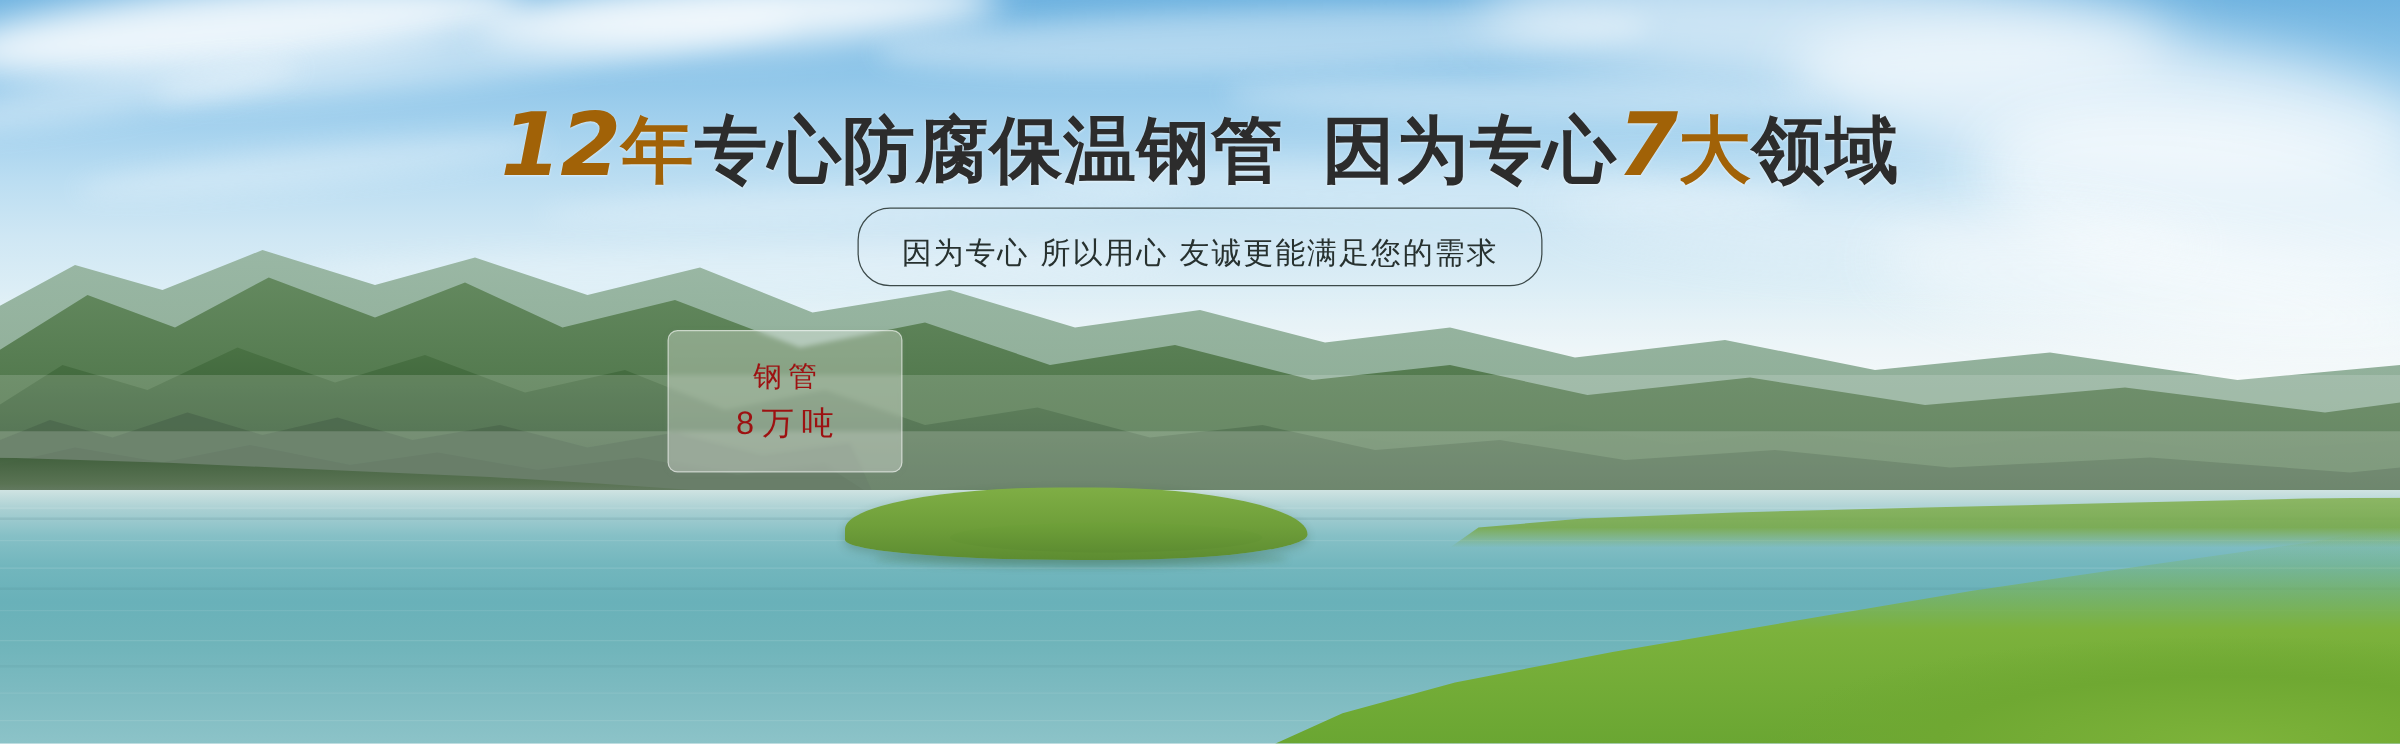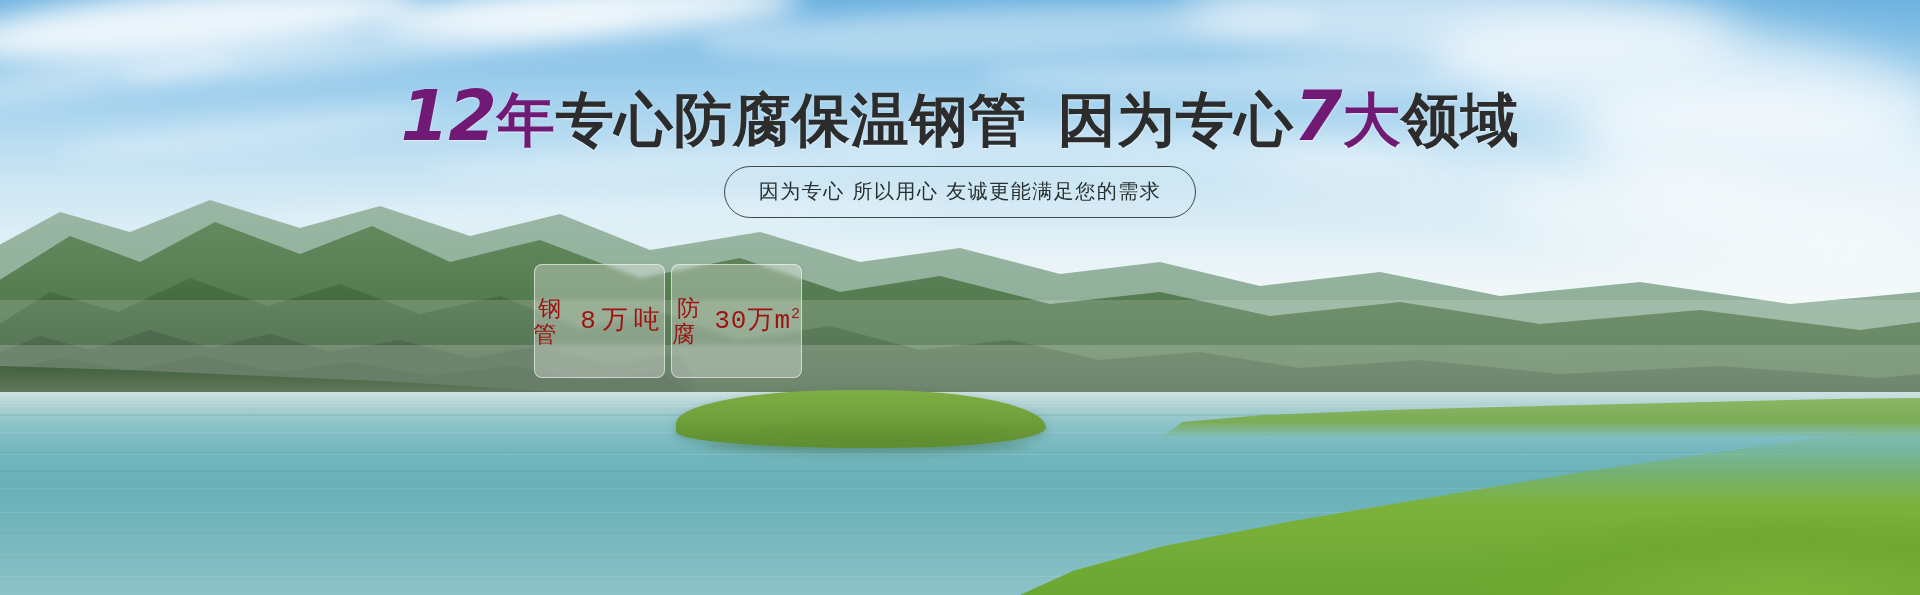--- a/index.html
+++ b/index.html
@@ -128,80 +128,80 @@
     text-align:center;
     font-family:"DejaVu Sans","Liberation Sans",sans-serif;
     font-weight:bold;
     font-size:58px;
     line-height:64px;
     letter-spacing:1px;
     color:#2c2c2c;
     text-shadow:0 1px 2px rgba(255,255,255,.55);
     white-space:nowrap;
   }
-  .headline .red{color:#701a75;}
+  .headline .red{color:#a16207;}
   .headline .num{
     font-size:70px;
     letter-spacing:-1px;
     font-style:italic;
     padding-right:1px;
   }
   .headline .gap{display:inline-block;width:30px;}
 
   .subtitle-wrap{
     position:absolute;left:0;top:166px;width:1920px;
     display:flex;justify-content:center;
   }
   .subtitle{
     border:1.5px solid #3c4a4a;
     border-radius:26px;
-    padding:7px 34px 9px 34px;
-    font-size:20px;
+    padding:18px 34px 9px 34px;
+    font-size:24px;
     line-height:34px;
     color:#27312f;
     letter-spacing:1.5px;
     white-space:nowrap;
     font-family:"DejaVu Sans","Liberation Sans",sans-serif;
     background:rgba(255,255,255,.04);
   }
 
   
   .cards{
     position:absolute;left:534px;top:264px;
     display:flex;
     gap:6px;
   }
   .card{
-    width:131px;
+    width:188px;
     height:114px;
     border-radius:8px;
     background:rgba(255,255,255,.30);
     border:1px solid rgba(255,255,255,.55);
     backdrop-filter:blur(2px);
     display:flex;
-    flex-direction:row;
+    flex-direction:column;
     align-items:center;
     justify-content:center;
     gap:8px;
     box-shadow:0 1px 4px rgba(120,140,130,.18);
   }
   .card .label{
     font-size:23px;
     line-height:26px;
     color:#9d1111;
     letter-spacing:5px;
     text-indent:5px;
     font-family:"DejaVu Sans","Liberation Sans",sans-serif;
   }
   .card .value{
     font-size:26px;
     line-height:30px;
     color:#9d1111;
     letter-spacing:1px;
-    font-family:Liberation Mono, monospace;
+    font-family:Liberation Sans, sans-serif;
     white-space:nowrap;
   }
   .card .value sup{
     font-size:15px;
     vertical-align:super;
     line-height:0;
   }
   .card.c-gang .value{letter-spacing:6px;text-indent:6px;}
 </style>
 </head>
@@ -295,21 +295,17 @@
     <div class="subtitle">因为专心 所以用心  友诚更能满足您的需求</div>
   </div>
 
   <div class="cards">
 
     <div class="card c-gang">
       <div class="label">钢管</div>
       <div class="value"><span>8万吨</span></div>
     </div>
 
-    <div class="card">
-      <div class="label">防腐</div>
-      <div class="value"><span>30万m</span><sup>2</sup></div>
-    </div>
 
 
   </div>
 
 </div>
 
 </body></html>

